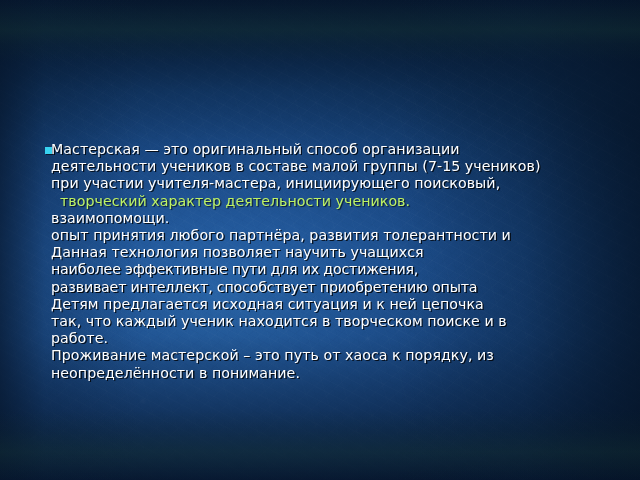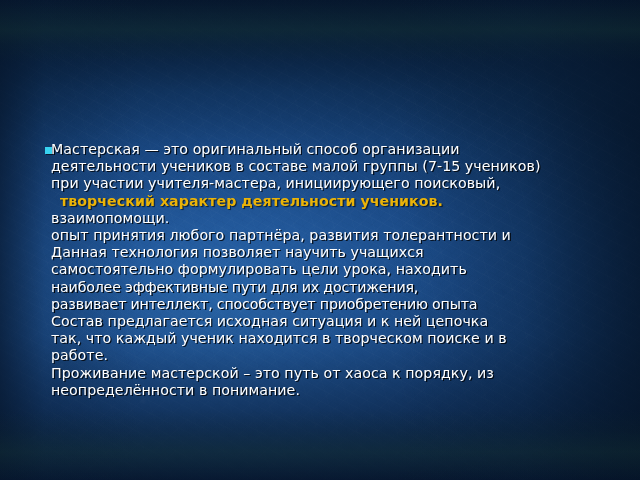--- a/index.html
+++ b/index.html
@@ -177,22 +177,21 @@
   .line.em {
     font-weight: normal;
     letter-spacing: -0.18px;
     text-shadow: 1.4px 1.4px 0.5px rgba(0,0,0,0.88);
   }
 
   
   .line.indent {
     padding-left: 9px;
     text-shadow: 1.2px 1.2px 0.8px rgba(0,0,0,0.62);
-    color: #eab308;
-    font-weight: bold;
+    color: #bef264;
   }
 </style>
 </head>
 <body>
 
 <div id="slide">
 
   <div class="bg-base"></div>
   <div class="bg-texture"></div>
   <div class="bg-texture2"></div>
@@ -205,24 +204,23 @@
     <div class="bullet-block">
       <span class="bullet-marker"></span>
       <ul class="lines" id="body-lines">
           <li class="line">Мастерская — это оригинальный способ организации</li>
           <li class="line">деятельности учеников в составе малой группы (7-15 учеников)</li>
           <li class="line">при участии учителя-мастера, инициирующего поисковый,</li>
           <li class="line indent">творческий характер деятельности учеников.</li>
           <li class="line">взаимопомощи.</li>
           <li class="line">опыт принятия любого партнёра, развития толерантности и</li>
           <li class="line">Данная технология позволяет научить учащихся</li>
-          <li class="line">самостоятельно формулировать цели урока, находить</li>
           <li class="line em">наиболее эффективные пути для их достижения,</li>
           <li class="line em">развивает интеллект, способствует приобретению опыта</li>
-          <li class="line">Состав предлагается исходная ситуация и к ней цепочка</li>
+          <li class="line">Детям предлагается исходная ситуация и к ней цепочка</li>
           <li class="line">так, что каждый ученик находится в творческом поиске и в</li>
           <li class="line">работе.</li>
           <li class="line">Проживание мастерской – это путь от хаоса к порядку, из</li>
           <li class="line">неопределённости в понимание.</li>
         </ul>
     </div>
   </div>
 
 </div>
 

